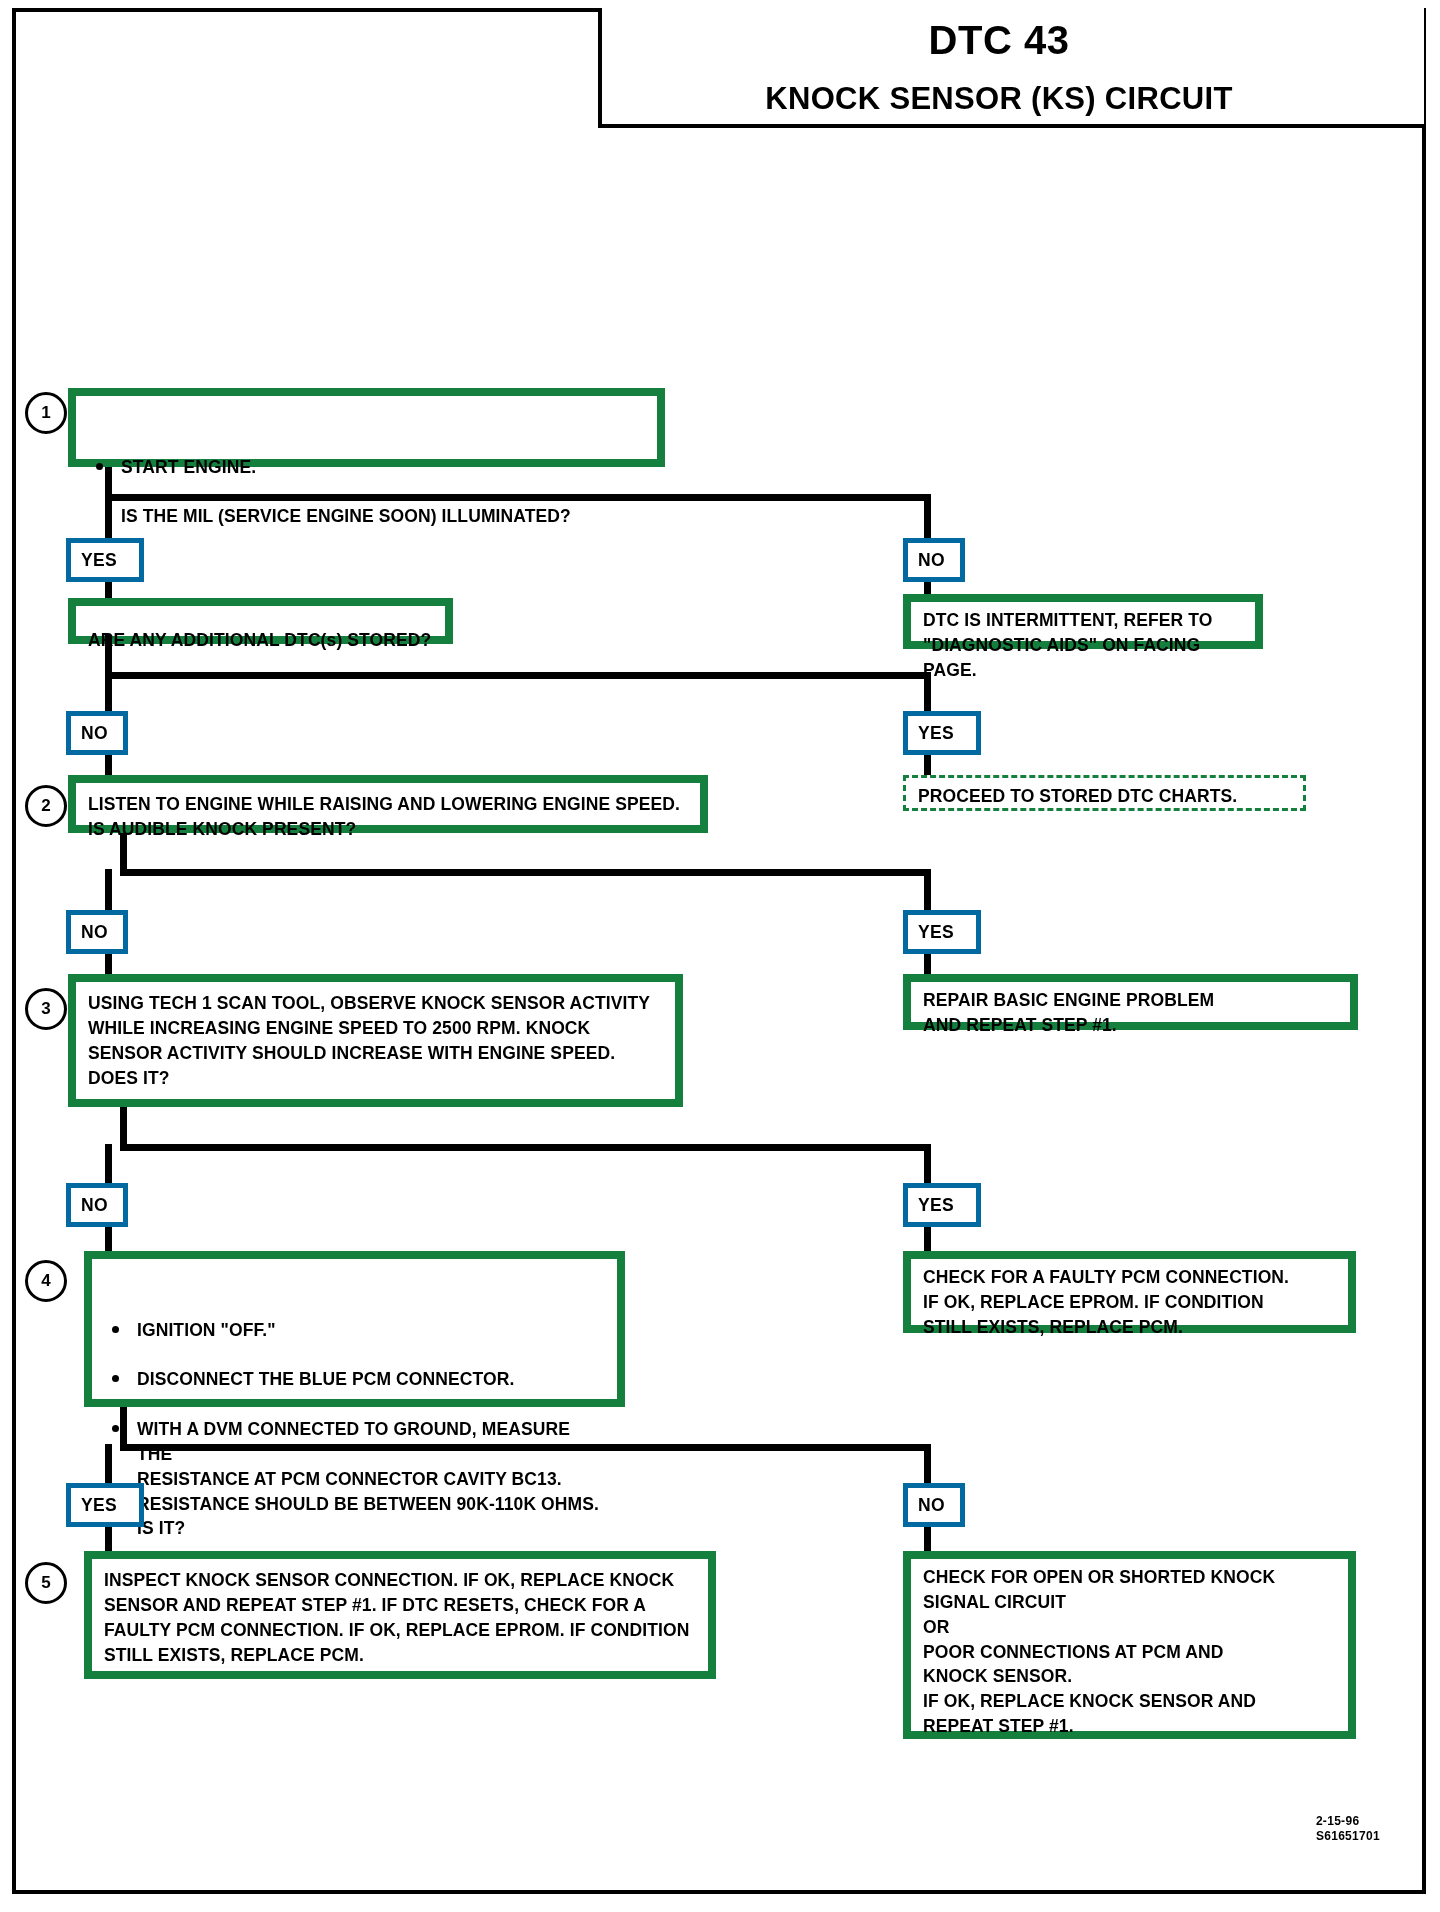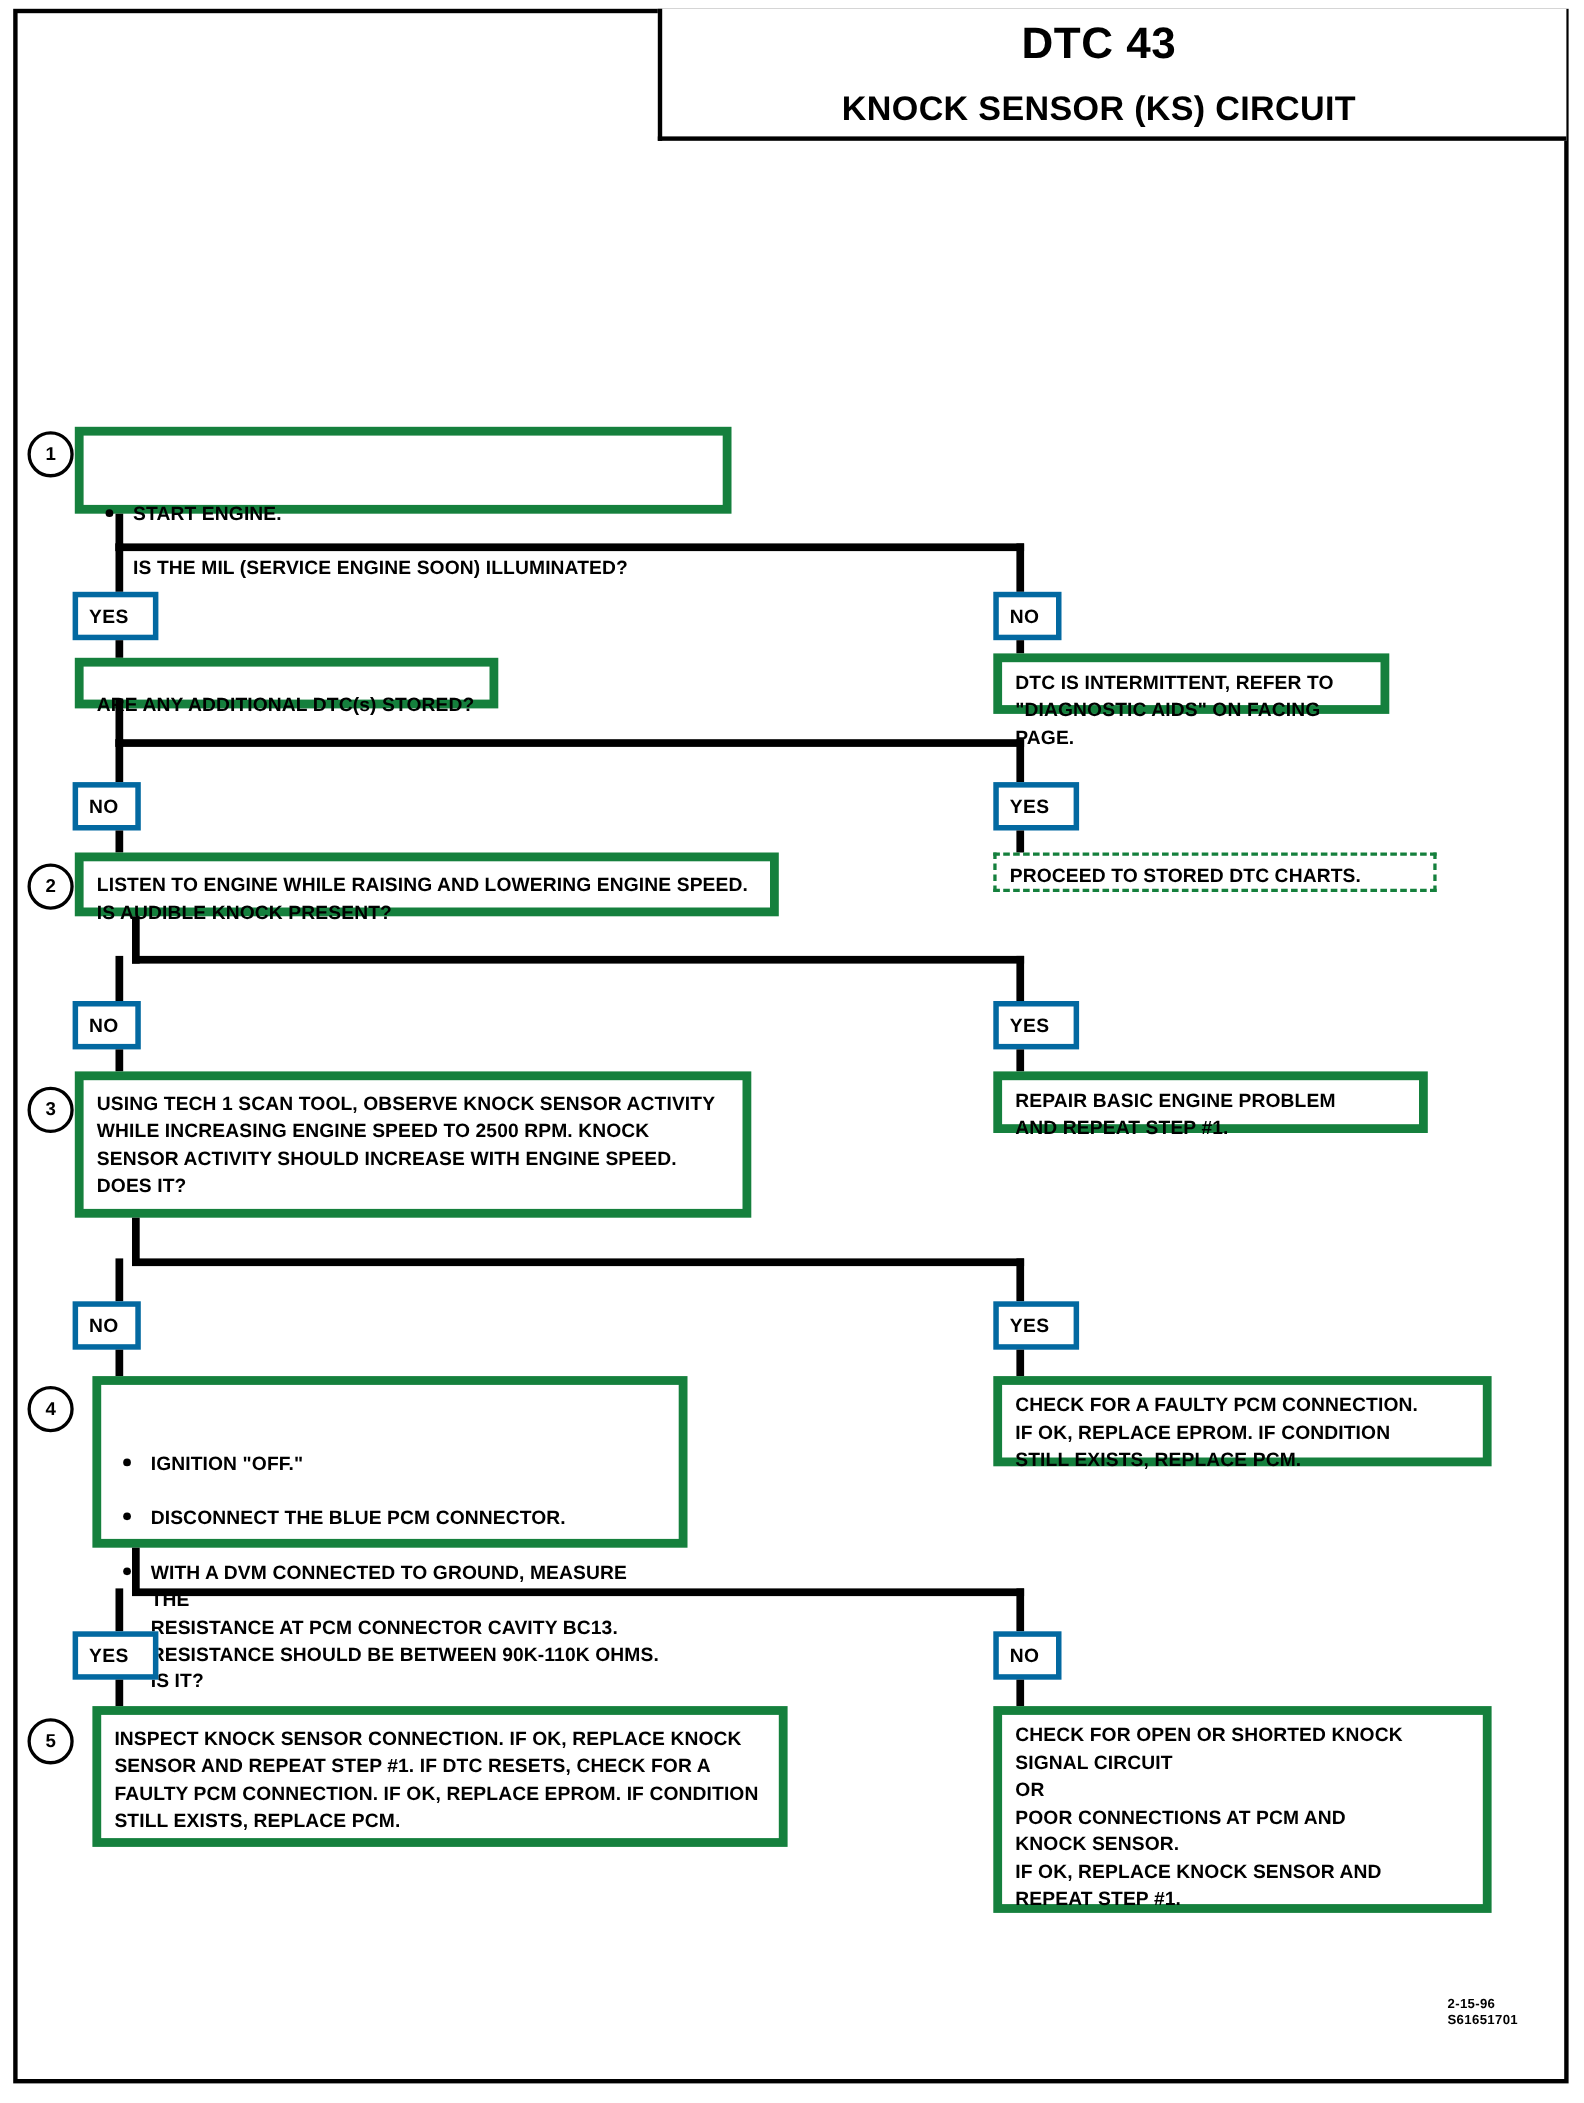--- a/index.html
+++ b/index.html
@@ -123,21 +123,21 @@
 <div class="yn" style="left:903px;top:910px;width:78px;height:44px;">YES</div>
 
 <div class="vline" style="left:105px;top:954px;height:24px;"></div>
 <div class="vline" style="left:924px;top:954px;height:24px;"></div>
 
 <div class="circ" style="left:25px;top:988px;">3</div>
 <div class="box" style="left:68px;top:974px;width:615px;height:133px;">USING TECH 1 SCAN TOOL, OBSERVE KNOCK SENSOR ACTIVITY
 WHILE INCREASING ENGINE SPEED TO 2500 RPM.  KNOCK
 SENSOR ACTIVITY SHOULD INCREASE WITH ENGINE SPEED.
 DOES IT?</div>
-<div class="box" style="left:903px;top:974px;width:395px;height:56px;padding-top:6px;">REPAIR BASIC ENGINE PROBLEM
+<div class="box" style="left:903px;top:974px;width:455px;height:56px;padding-top:6px;">REPAIR BASIC ENGINE PROBLEM
 AND REPEAT STEP #1.</div>
 
 <div class="vline" style="left:120px;top:1107px;height:43px;"></div>
 <div class="hline" style="left:120px;top:1144px;width:811px;"></div>
 <div class="vline" style="left:105px;top:1144px;height:40px;"></div>
 <div class="vline" style="left:924px;top:1144px;height:40px;"></div>
 
 <div class="yn" style="left:66px;top:1183px;width:62px;height:44px;">NO</div>
 <div class="yn" style="left:903px;top:1183px;width:78px;height:44px;">YES</div>
 

